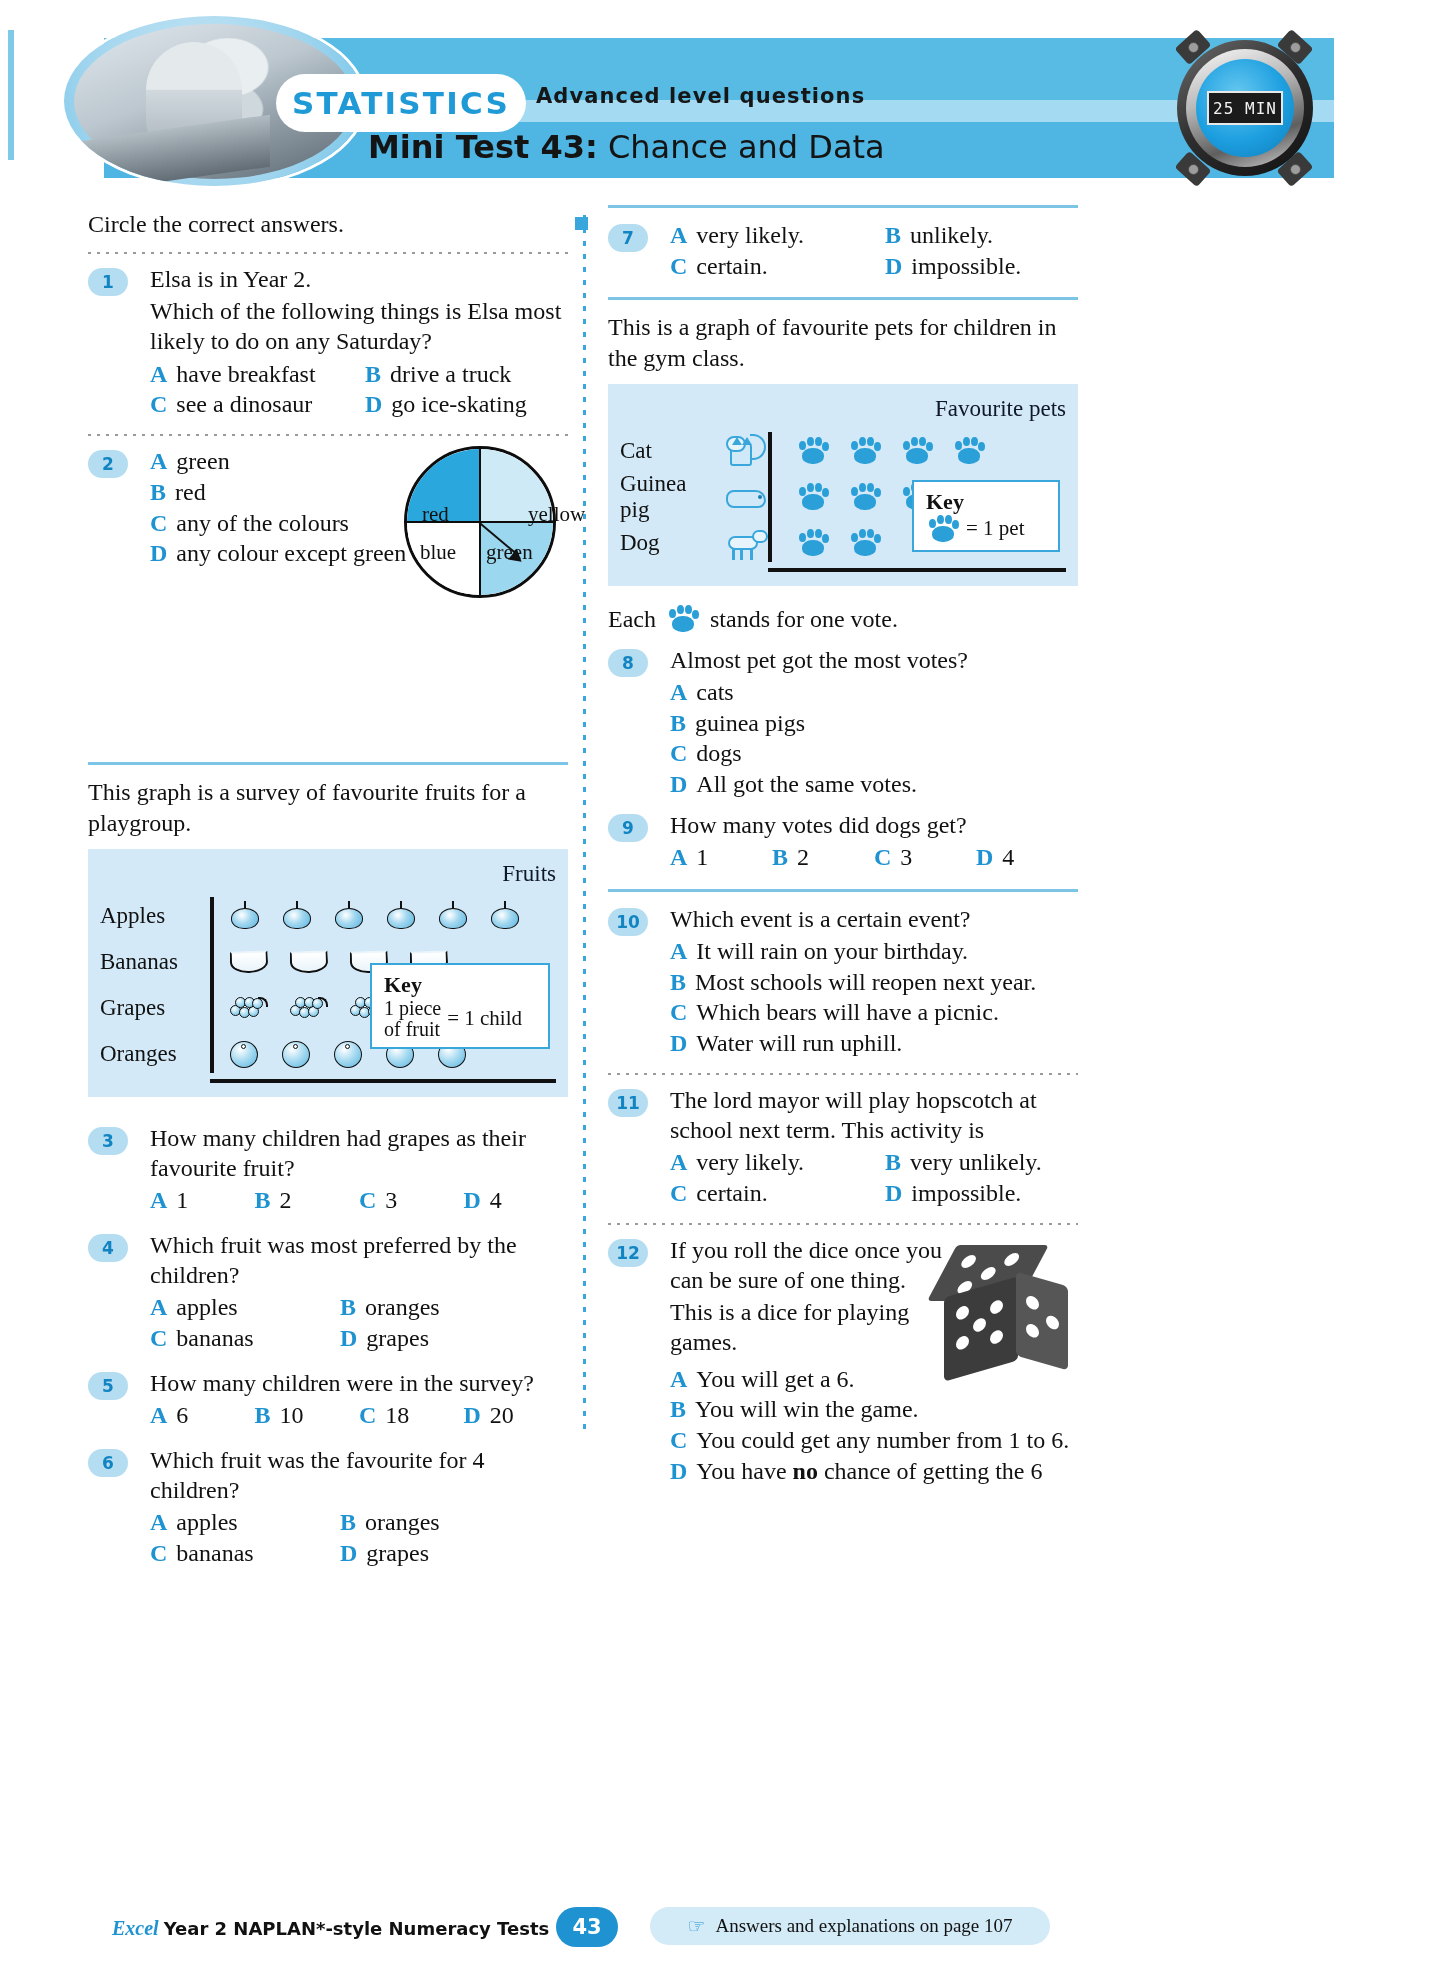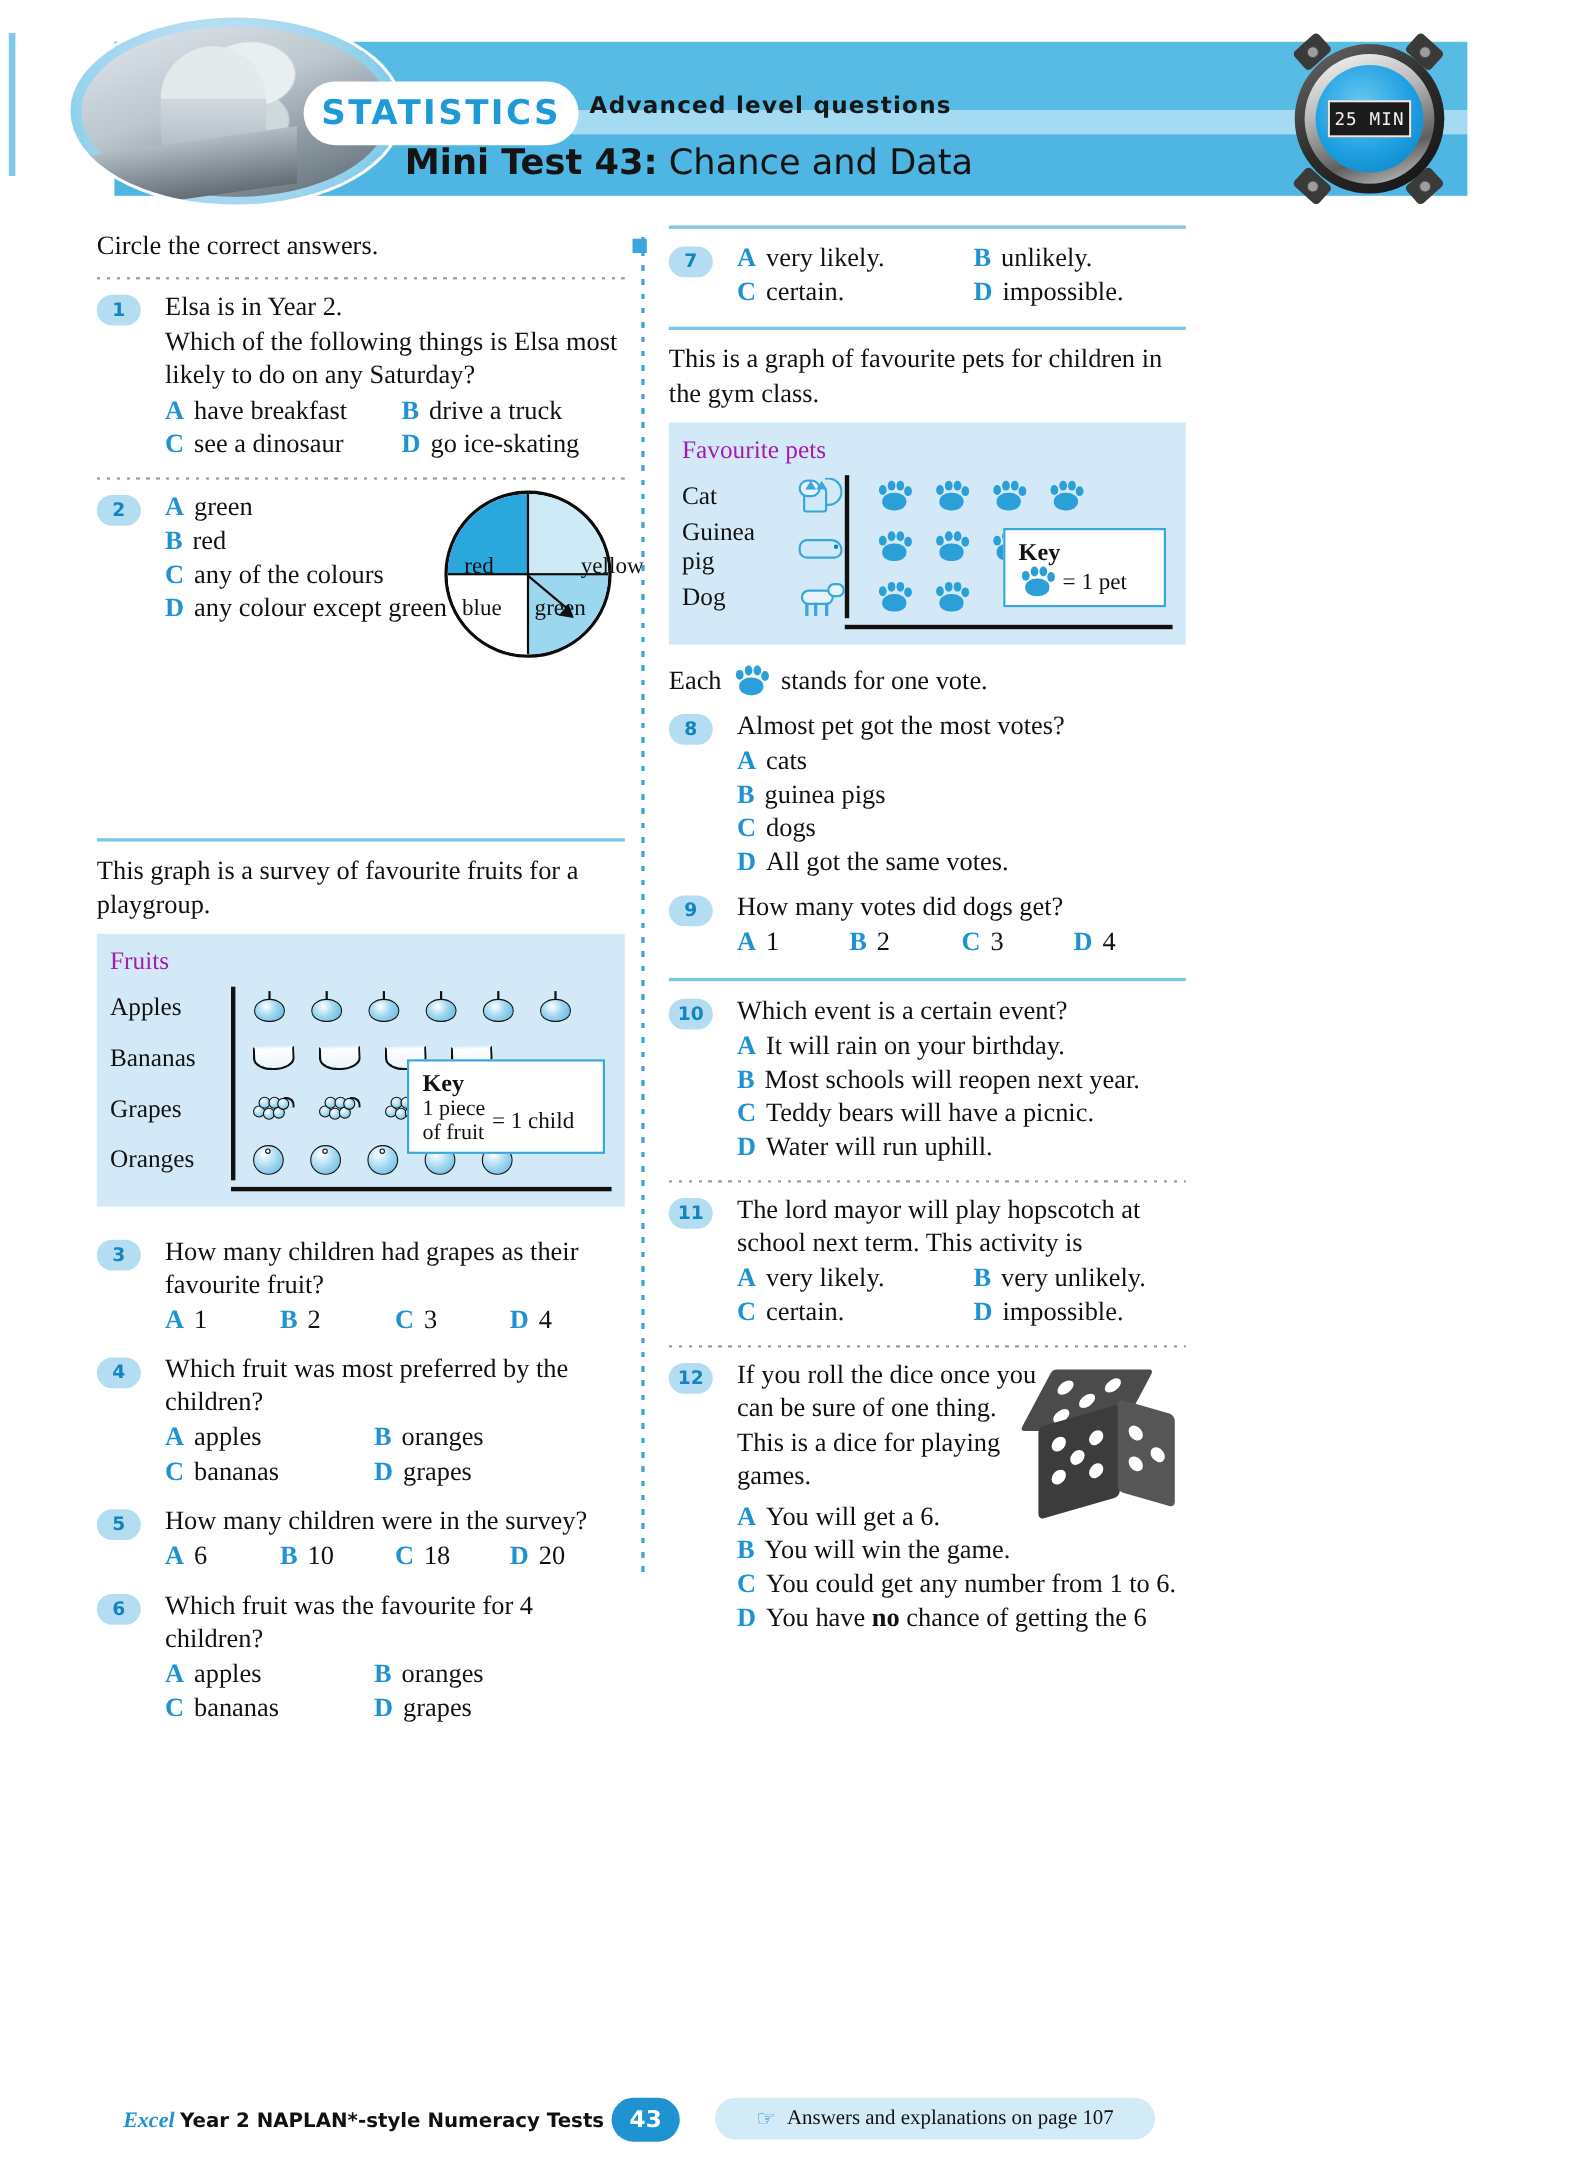--- a/index.html
+++ b/index.html
@@ -133,21 +133,21 @@
   .opt .L{ color:#1f93d1; font-weight:700; font-family:"Liberation Serif", serif; margin-right:9px; }
   .w-half  .opt:first-child{ width:215px; }
   .w-half2 .opt:first-child{ width:190px; }
   .w-quad .opt{ width:110px; }
   .w-quad2 .opt{ width:120px; }
 
   .note{ font-size:24px; line-height:1.28; margin:10px 0 10px 0; }
 
   
   .picbox{ background:#d3e9f7; padding:10px 12px 14px 12px; position:relative; }
-  .pictitle{ text-align:left; color:#a21caf; font-size:23px; margin:2px 0 6px 0; }
+  .pictitle{ text-align:right; color:#0f172a; font-size:23px; margin:2px 0 6px 0; }
   .picgrid{ position:relative; }
   .picrow{ display:flex; align-items:center; height:46px; }
   .piclabel{ width:112px; font-size:23px; }
   .picicons{ display:flex; align-items:center; gap:18px; padding-left:16px; }
   .vaxis{ position:absolute; left:110px; top:4px; width:4px; bottom:10px; background:#111; }
   .haxis{ height:4px; background:#111; margin-left:110px; margin-top:2px; }
 
   
   .ico-apple{ position:relative; width:34px; height:30px; }
   .ico-apple i{ position:absolute; left:3px; top:7px; width:28px; height:21px; border-radius:50% 50% 46% 46%;
@@ -879,21 +879,21 @@
           </div>
         <div class="optrow">
             <div class="opt">
               <span class="L">B</span>
               <span>Most schools will reopen next year.</span>
             </div>
           </div>
         <div class="optrow">
             <div class="opt">
               <span class="L">C</span>
-              <span>Teddy bears will have a picnic.</span>
+              <span>Which bears will have a picnic.</span>
             </div>
           </div>
         <div class="optrow">
             <div class="opt">
               <span class="L">D</span>
               <span>Water will run uphill.</span>
             </div>
           </div>
       </div>
     </div>

